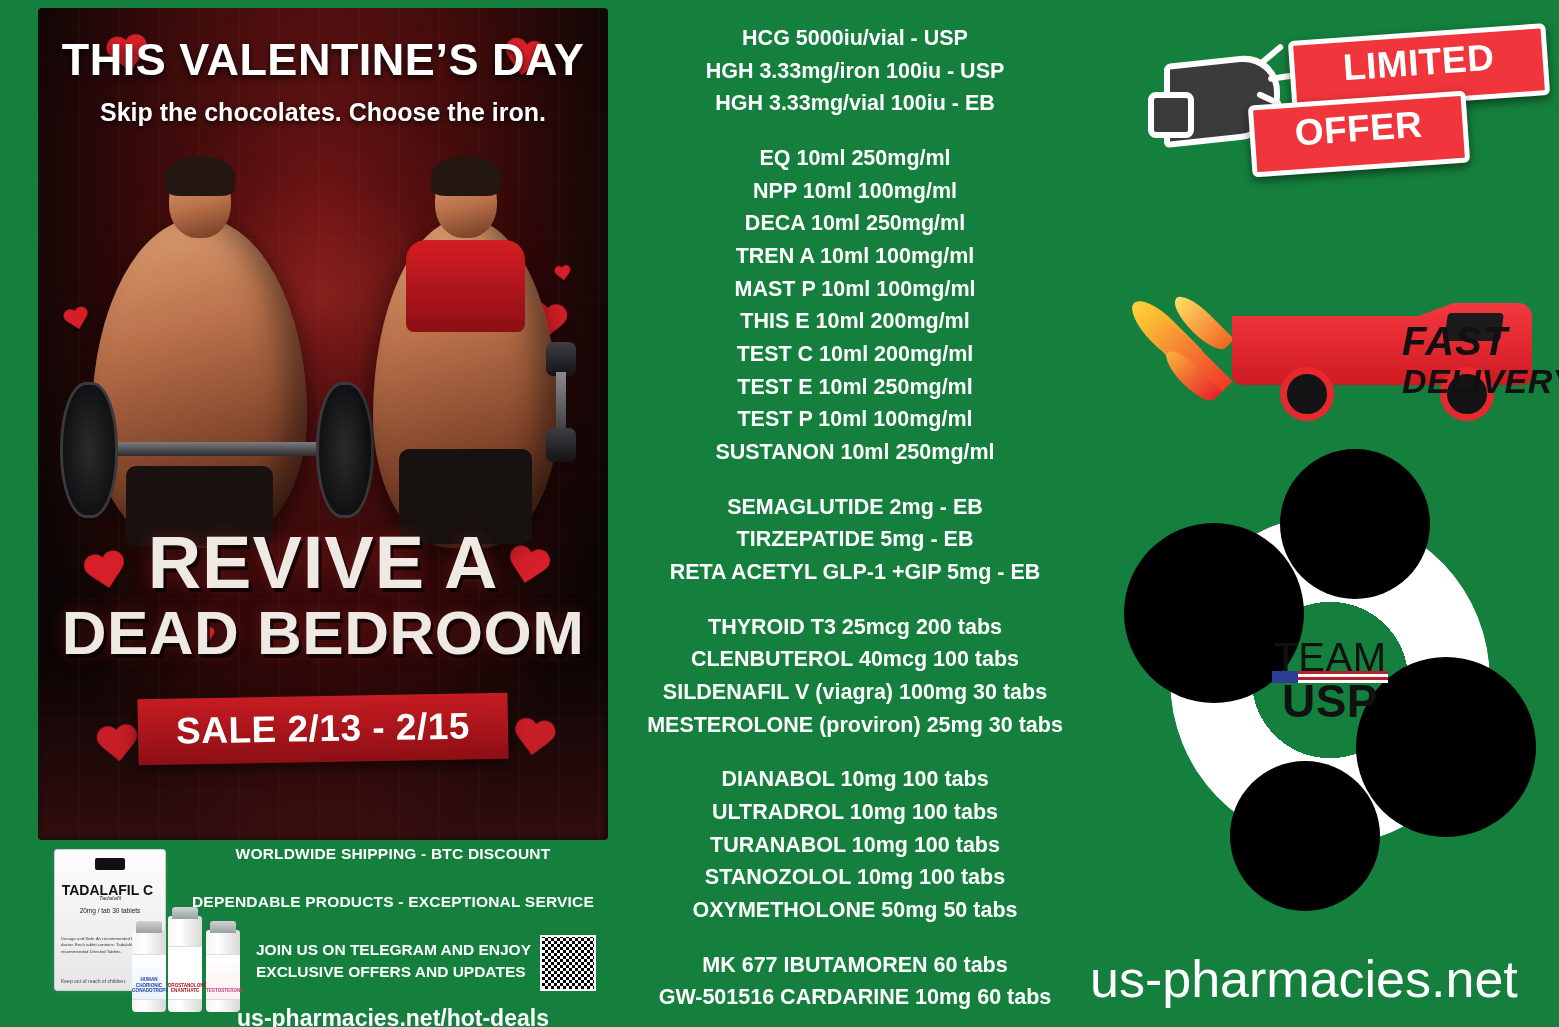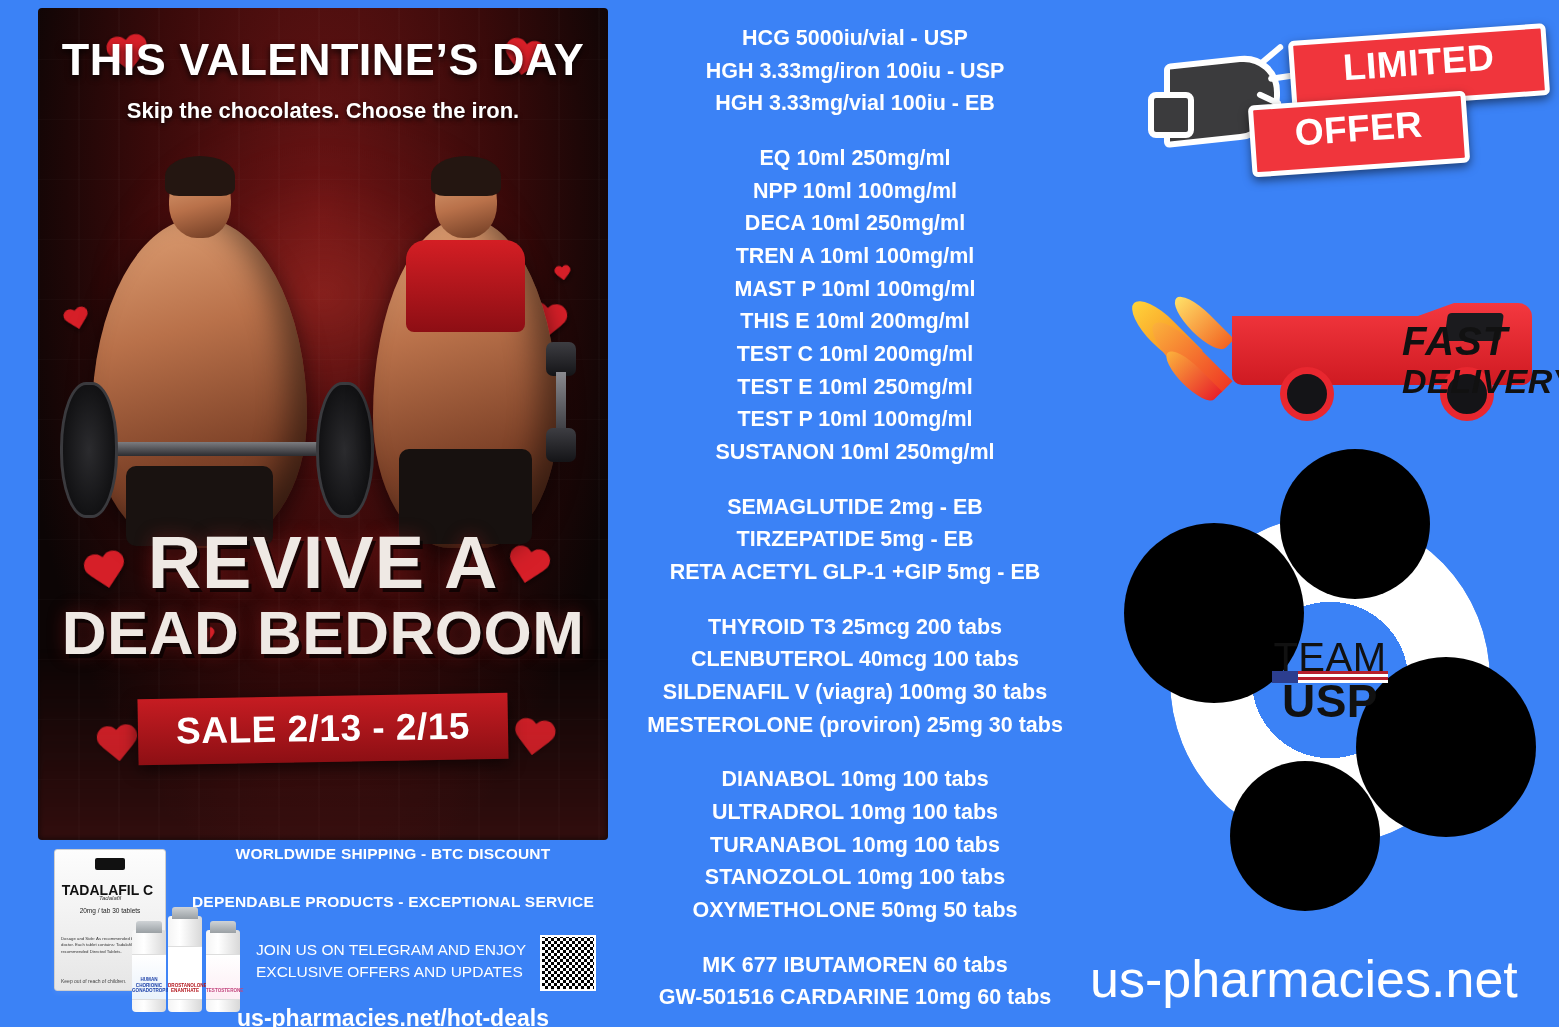--- a/index.html
+++ b/index.html
@@ -11,21 +11,21 @@
     width: 1559px;
     height: 1027px;
     overflow: hidden;
     font-family: "Liberation Sans", sans-serif;
     color: #fff;
   }
   .page {
     position: relative;
     width: 1559px;
     height: 1027px;
-    background: #3b82f6;
+    background: #15803d;
   }
 
   
   .left-panel {
     position: absolute;
     left: 0; top: 0;
     width: 620px;
     height: 1027px;
   }
   .poster {
@@ -60,21 +60,21 @@
   .poster-head .line1 {
     font-size: 45px;
     font-weight: 800;
     letter-spacing: 0.5px;
     color: #ffffff;
     text-shadow: 0 3px 6px rgba(0,0,0,0.8);
     font-family: "Liberation Sans", sans-serif;
   }
   .poster-head .line2 {
     margin-top: 12px;
-    font-size: 22px;
+    font-size: 25px;
     font-weight: 700;
     color: #ffffff;
     text-shadow: 0 2px 5px rgba(0,0,0,0.8);
   }
   
   .heart {
     position: absolute;
     width: 26px; height: 24px;
     transform: rotate(-8deg);
     filter: drop-shadow(0 2px 3px rgba(0,0,0,0.6));
@@ -343,21 +343,21 @@
   .telegram-row {
     position: relative;
     display: block;
     width: 430px;
   }
   .telegram-text {
     position: absolute;
     left: 78px; top: 0;
     width: 290px;
     font-size: 15.5px;
-    font-weight: 400;
+    font-weight: 700;
     line-height: 1.45;
     color: #fff;
   }
   .qr {
     position: absolute;
     right: 12px; top: -4px;
     width: 52px; height: 52px;
     background:
       repeating-linear-gradient(0deg, #fff 0 3px, #000 3px 6px),
       repeating-linear-gradient(90deg, #fff 0 3px, #000 3px 6px);

